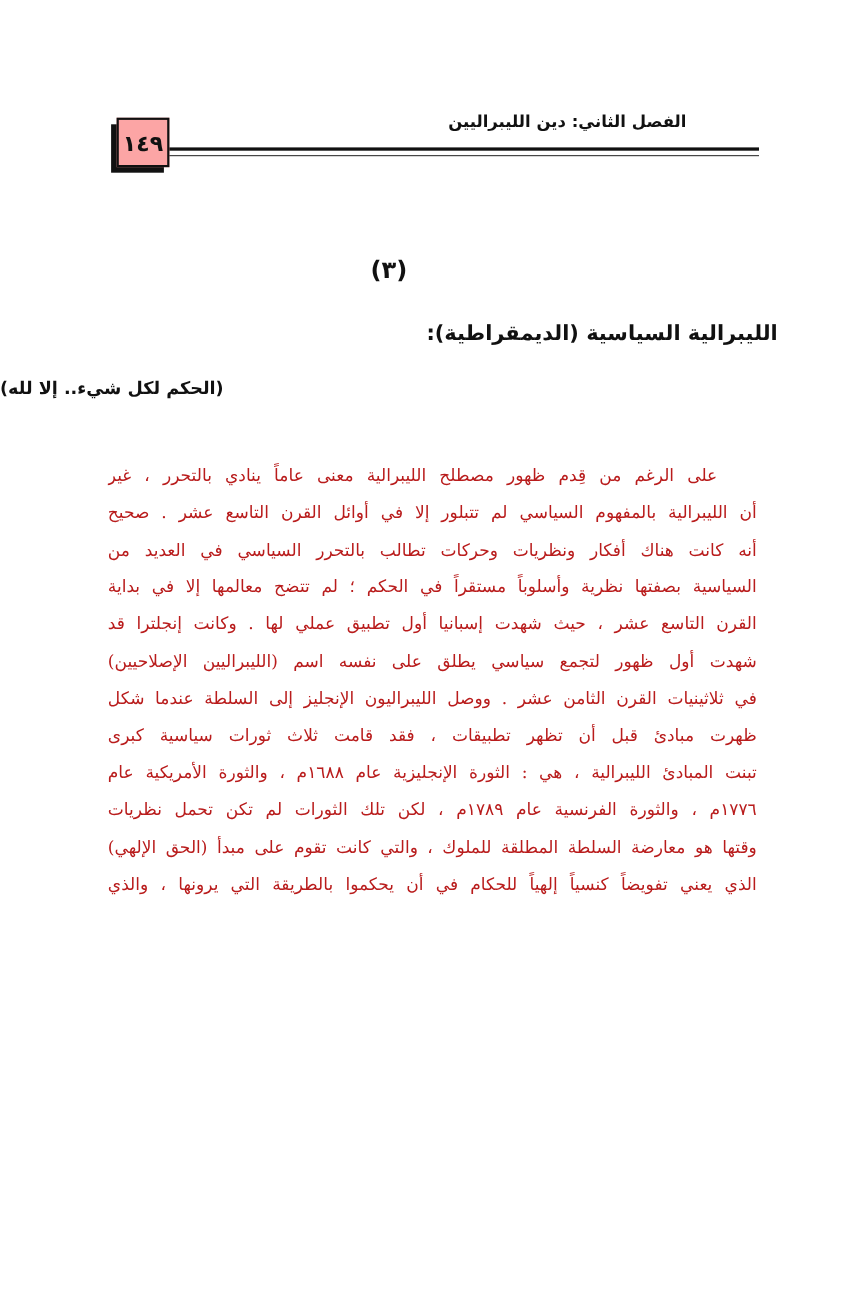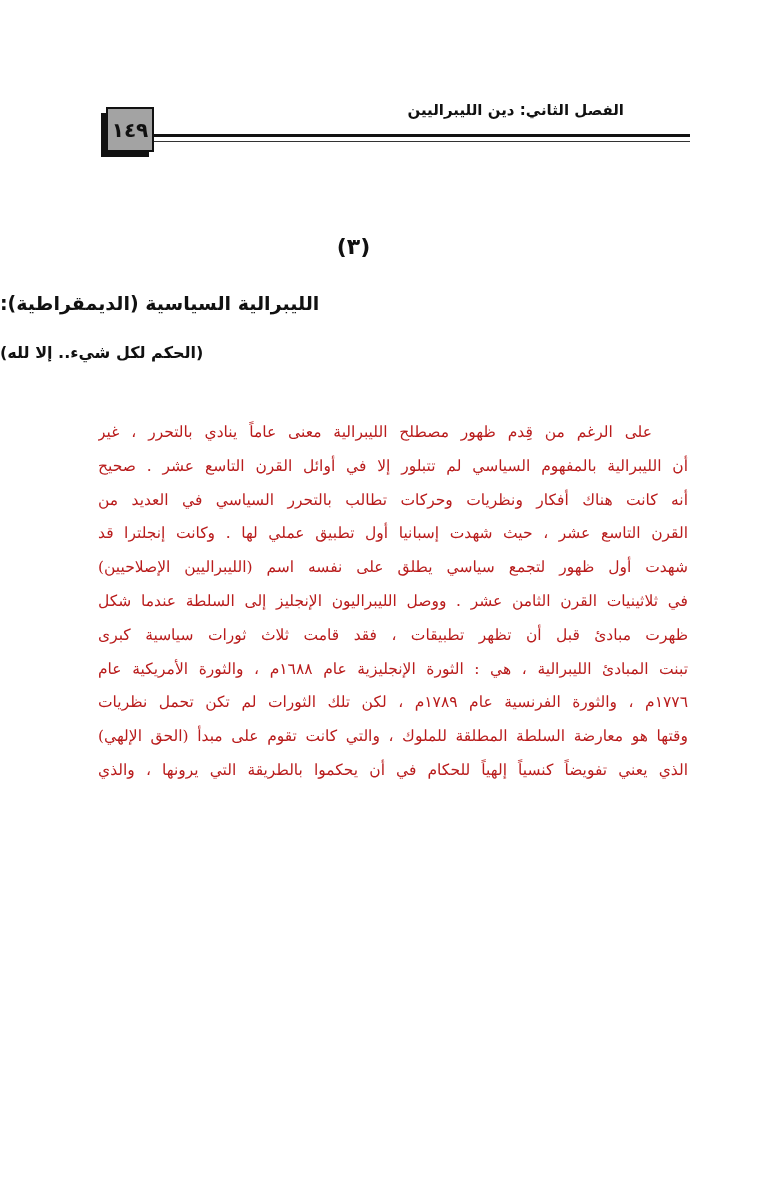--- a/index.html
+++ b/index.html
@@ -57,21 +57,21 @@
       width: 48px;
       height: 44px;
       background: #111;
     }
     .page-box {
       position: absolute;
       left: 106px;
       top: 107px;
       width: 44px;
       height: 41px;
-      background: #a3a3a3;
+      background: #fca5a5;
       border: 2px solid #111;
       display: flex;
       align-items: center;
       justify-content: center;
       font-family: "DejaVu Sans", sans-serif;
       font-size: 20px;
       font-weight: bold;
       color: #111;
       direction: rtl;
     }
@@ -83,21 +83,21 @@
       text-align: center;
       font-family: "DejaVu Sans", sans-serif;
       font-weight: bold;
       font-size: 22px;
       direction: rtl;
     }
     .section-title {
       position: absolute;
       left: 0; right: 0;
       top: 292px;
-      text-align: left;
+      text-align: right;
       font-family: "DejaVu Sans", sans-serif;
       font-weight: bold;
       font-size: 19px;
       direction: rtl;
       letter-spacing: 0.2px;
     }
     .section-subtitle {
       position: absolute;
       left: 0; right: 0;
       top: 343px;
@@ -144,20 +144,21 @@
   </div>
 
   <div class="section-number">(٣)</div>
   <div class="section-title">الليبرالية السياسية (الديمقراطية):</div>
   <div class="section-subtitle">(الحكم لكل شيء.. إلا لله)</div>
 
   <div class="body-text">
     <div class="line first">على الرغم من قِدم ظهور مصطلح الليبرالية معنى عاماً ينادي بالتحرر ، غير</div>
     <div class="line">أن الليبرالية بالمفهوم السياسي لم تتبلور إلا في أوائل القرن التاسع عشر . صحيح</div>
     <div class="line">أنه كانت هناك أفكار ونظريات وحركات تطالب بالتحرر السياسي في العديد من</div>
+    <div class="line">السياسية بصفتها نظرية وأسلوباً مستقراً في الحكم ؛ لم تتضح معالمها إلا في بداية</div>
     <div class="line">القرن التاسع عشر ، حيث شهدت إسبانيا أول تطبيق عملي لها . وكانت إنجلترا قد</div>
     <div class="line">شهدت أول ظهور لتجمع سياسي يطلق على نفسه اسم (الليبراليين الإصلاحيين)</div>
     <div class="line">في ثلاثينيات القرن الثامن عشر . ووصل الليبراليون الإنجليز إلى السلطة عندما شكل</div>
     <div class="line">ظهرت مبادئ قبل أن تظهر تطبيقات ، فقد قامت ثلاث ثورات سياسية كبرى</div>
     <div class="line">تبنت المبادئ الليبرالية ، هي : الثورة الإنجليزية عام ١٦٨٨م ، والثورة الأمريكية عام</div>
     <div class="line">١٧٧٦م ، والثورة الفرنسية عام ١٧٨٩م ، لكن تلك الثورات لم تكن تحمل نظريات</div>
     <div class="line">وقتها هو معارضة السلطة المطلقة للملوك ، والتي كانت تقوم على مبدأ (الحق الإلهي)</div>
     <div class="line">الذي يعني تفويضاً كنسياً إلهياً للحكام في أن يحكموا بالطريقة التي يرونها ، والذي</div>
   </div>
 

